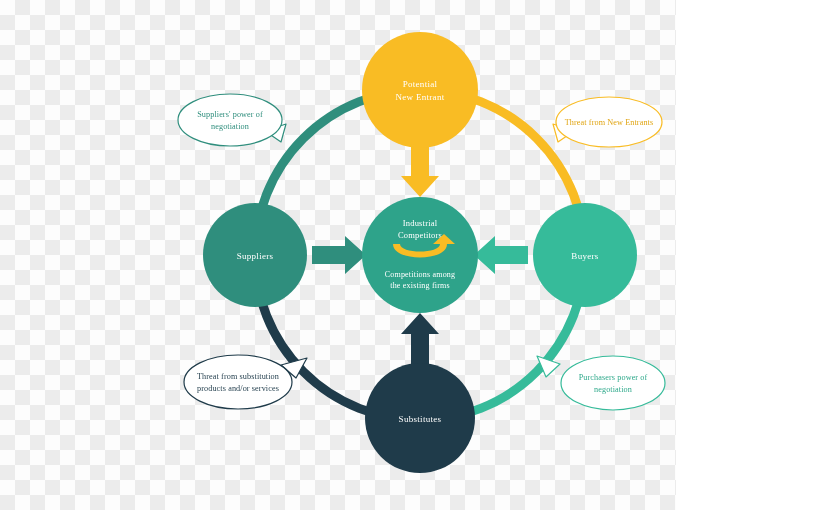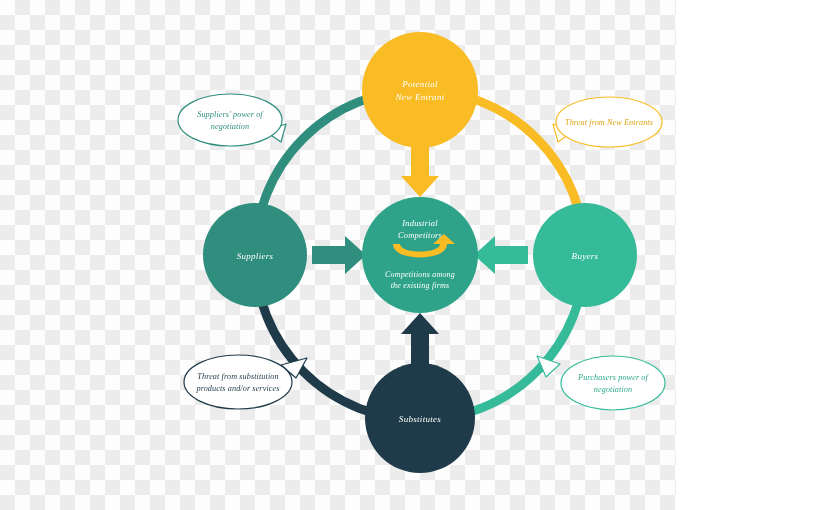--- a/index.html
+++ b/index.html
@@ -16,21 +16,20 @@
     position: relative;
     width: 676px;
     height: 510px;
     
     background-color: #fdfdfd;
     background-image:
       linear-gradient(45deg, #ececec 25%, transparent 25%, transparent 75%, #ececec 75%),
       linear-gradient(45deg, #ececec 25%, transparent 25%, transparent 75%, #ececec 75%);
     background-size: 30px 30px;
     background-position: 0 0, 15px 15px;
-    font-style: italic;
   }
   #diagram {
     position: absolute;
     left: 0;
     top: 0;
     width: 840px;
     height: 510px;
   }
   .node-label {
     font-family: "Liberation Serif", serif;

